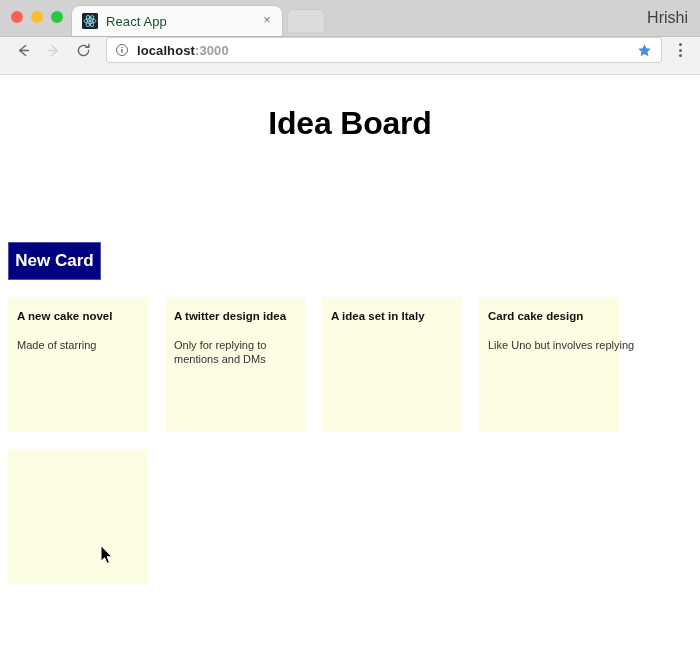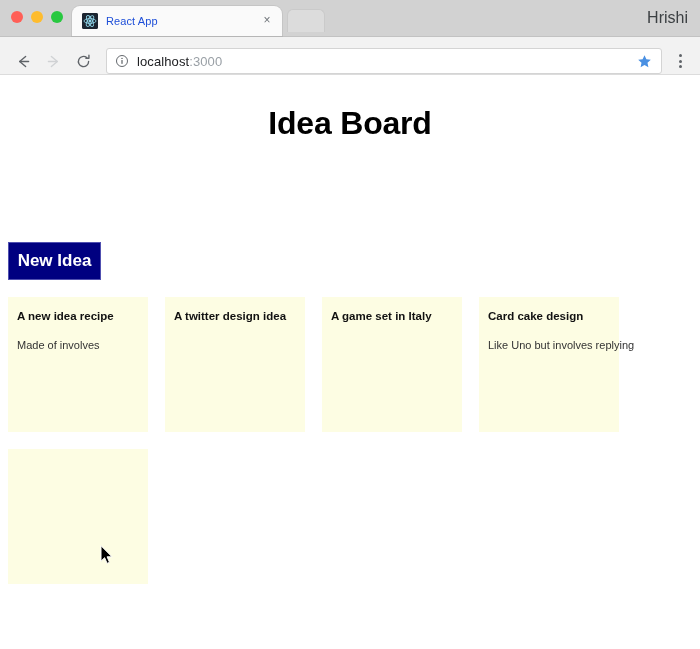--- a/index.html
+++ b/index.html
@@ -69,22 +69,22 @@
     height: 16px;
     flex: 0 0 16px;
     background: #1b2430;
     border-radius: 2px;
     position: relative;
     margin-right: 8px;
     overflow: hidden;
   }
   .favicon svg { display: block; }
   .tab-title {
-    font-size: 11px;
-    color: #1d4ed8;
+    font-size: 13px;
+    color: #14532d;
     white-space: nowrap;
     overflow: hidden;
     text-overflow: ellipsis;
     flex: 1 1 auto;
     letter-spacing: 0.1px;
   }
   .tab-close {
     flex: 0 0 14px;
     width: 14px;
     height: 14px;
@@ -111,24 +111,25 @@
     top: 9px;
     font-size: 16px;
     color: #3c4043;
   }
 
   
   .toolbar {
     height: 38px;
     background: #f2f2f2;
     display: flex;
-    align-items: flex-end;
+    align-items: flex-start;
     padding: 0 10px;
     box-sizing: border-box;
     border-bottom: 1px solid #dcdcdc;
+    font-weight: bold;
   }
   .nav-btn {
     width: 26px;
     height: 26px;
     display: flex;
     align-items: center;
     justify-content: center;
     margin-right: 4px;
     border-radius: 50%;
     flex: 0 0 26px;
@@ -347,35 +348,36 @@
       <span class="menu-dot"></span>
       <span class="menu-dot"></span>
       <span class="menu-dot"></span>
     </div>
   </div>
 
   <div class="viewport">
 
     <h1 class="page-title">Idea Board</h1>
 
-    <button class="new-idea-btn">New Idea</button>
+    <button class="new-idea-btn">New Card</button>
 
     <div class="board">
 
       <div class="idea-card">
-        <p class="idea-title">A new idea recipe</p>
-        <p class="idea-body">Made of involves</p>
+        <p class="idea-title">A new cake novel</p>
+        <p class="idea-body">Made of starring</p>
       </div>
 
       <div class="idea-card">
         <p class="idea-title">A twitter design idea</p>
+        <p class="idea-body">Only for replying to mentions and DMs</p>
       </div>
 
       <div class="idea-card">
-        <p class="idea-title">A game set in Italy</p>
+        <p class="idea-title">A idea set in Italy</p>
       </div>
 
       <div class="idea-card">
         <p class="idea-title">Card cake design</p>
         <p class="idea-body" style="white-space:nowrap;">Like Uno but involves replying</p>
       </div>
 
       <div class="idea-card empty">
         
         

